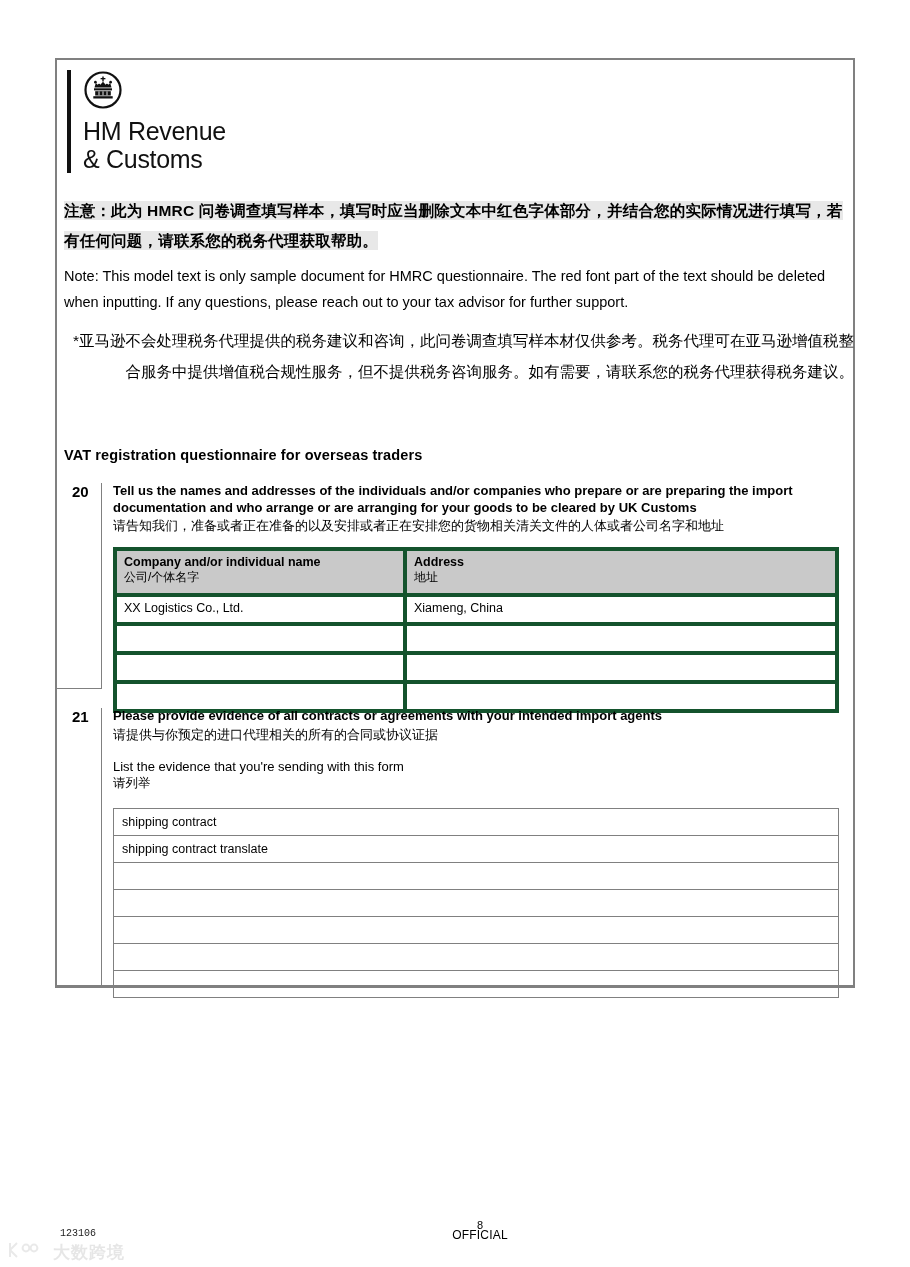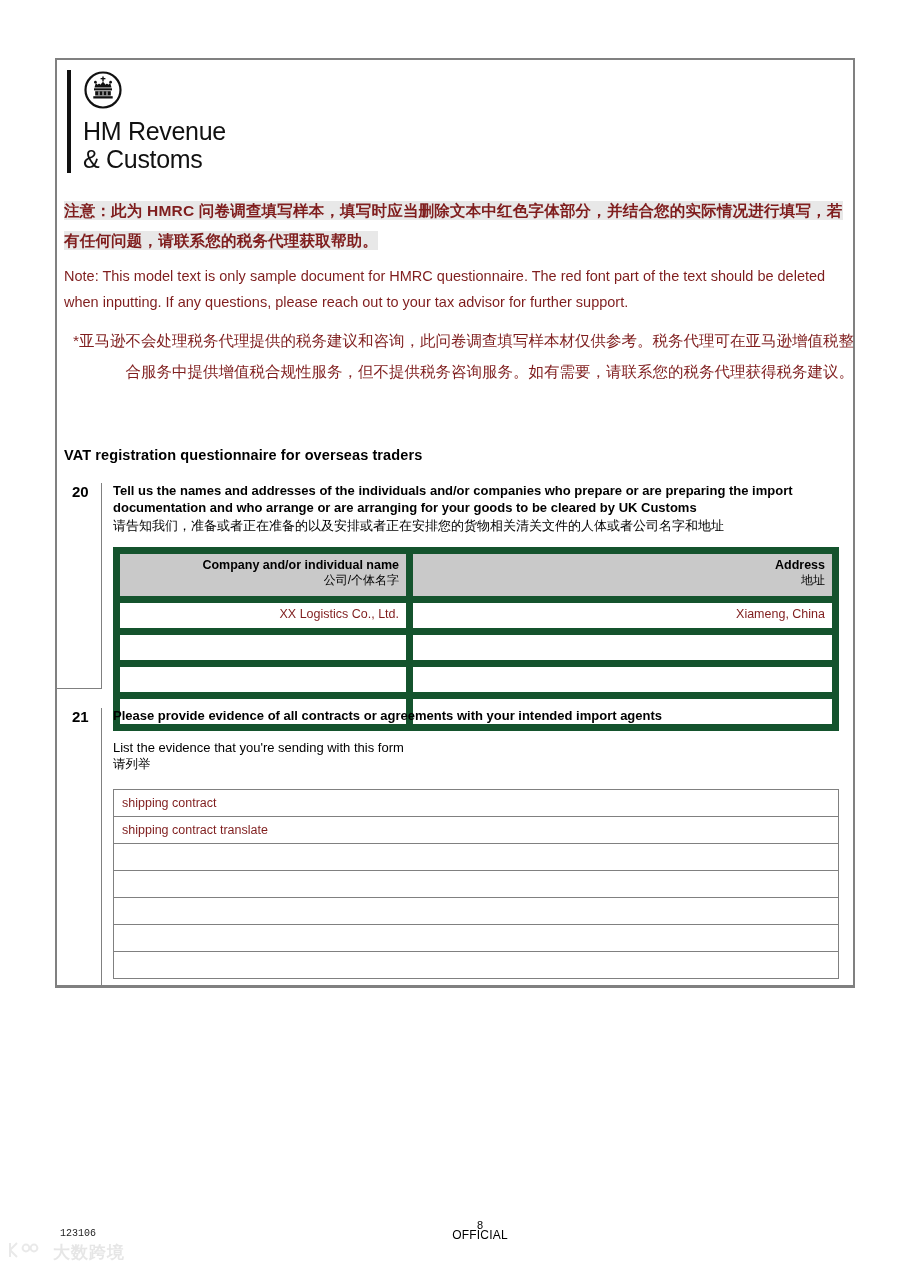--- a/index.html
+++ b/index.html
@@ -49,21 +49,21 @@
     margin-top: 4px;
     white-space: pre-line;
   }
 
   
   .notice-zone {
     position: absolute;
     left: 64px;
     width: 790px;
   }
-  .red { color: #7f1d1d; }
+  .red { color: #000000; }
   .cn-notice {
     font-size: 15.5px;
     line-height: 30px;
     font-weight: bold;
     letter-spacing: 0.2px;
   }
   .cn-notice .hl {
     background: #e8e8e8;
     padding: 1px 0;
     box-decoration-break: clone;
@@ -147,23 +147,23 @@
   }
 
   
   .doc-table {
     border-collapse: collapse;
     width: 726px;
     margin-top: 12px;
     table-layout: fixed;
   }
   .doc-table th, .doc-table td {
-    border: 7px solid #14532d;
+    border: 4px solid #14532d;
     padding: 4px 7px;
-    text-align: right;
+    text-align: left;
     vertical-align: top;
     font-size: 12.5px;
   }
   .doc-table th {
     background: #c9c9c9;
     font-weight: bold;
     height: 34px;
   }
   .doc-table th .th-cn {
     font-weight: normal;
@@ -319,20 +319,21 @@
   </div>
 </div>
 
 <div id="q-divider"></div>
 
 <div class="qblock" style="top:708px; height:280px;">
   <div class="qrule"></div>
   <div class="qnum">21</div>
   <div class="qbody">
     <div class="q-en">Please provide evidence of all contracts or agreements with your intended import agents</div>
+    <div class="q-cn">请提供与你预定的进口代理相关的所有的合同或协议证据</div>
     <div class="q-sub-en">List the evidence that you're sending with this form</div>
     <div class="q-sub-cn">请列举</div>
 
     <table class="evidence-list">
       <tbody>
         <tr>
           <td class="red">shipping contract</td>
         </tr>
         <tr>
           <td class="red">shipping contract translate</td>

